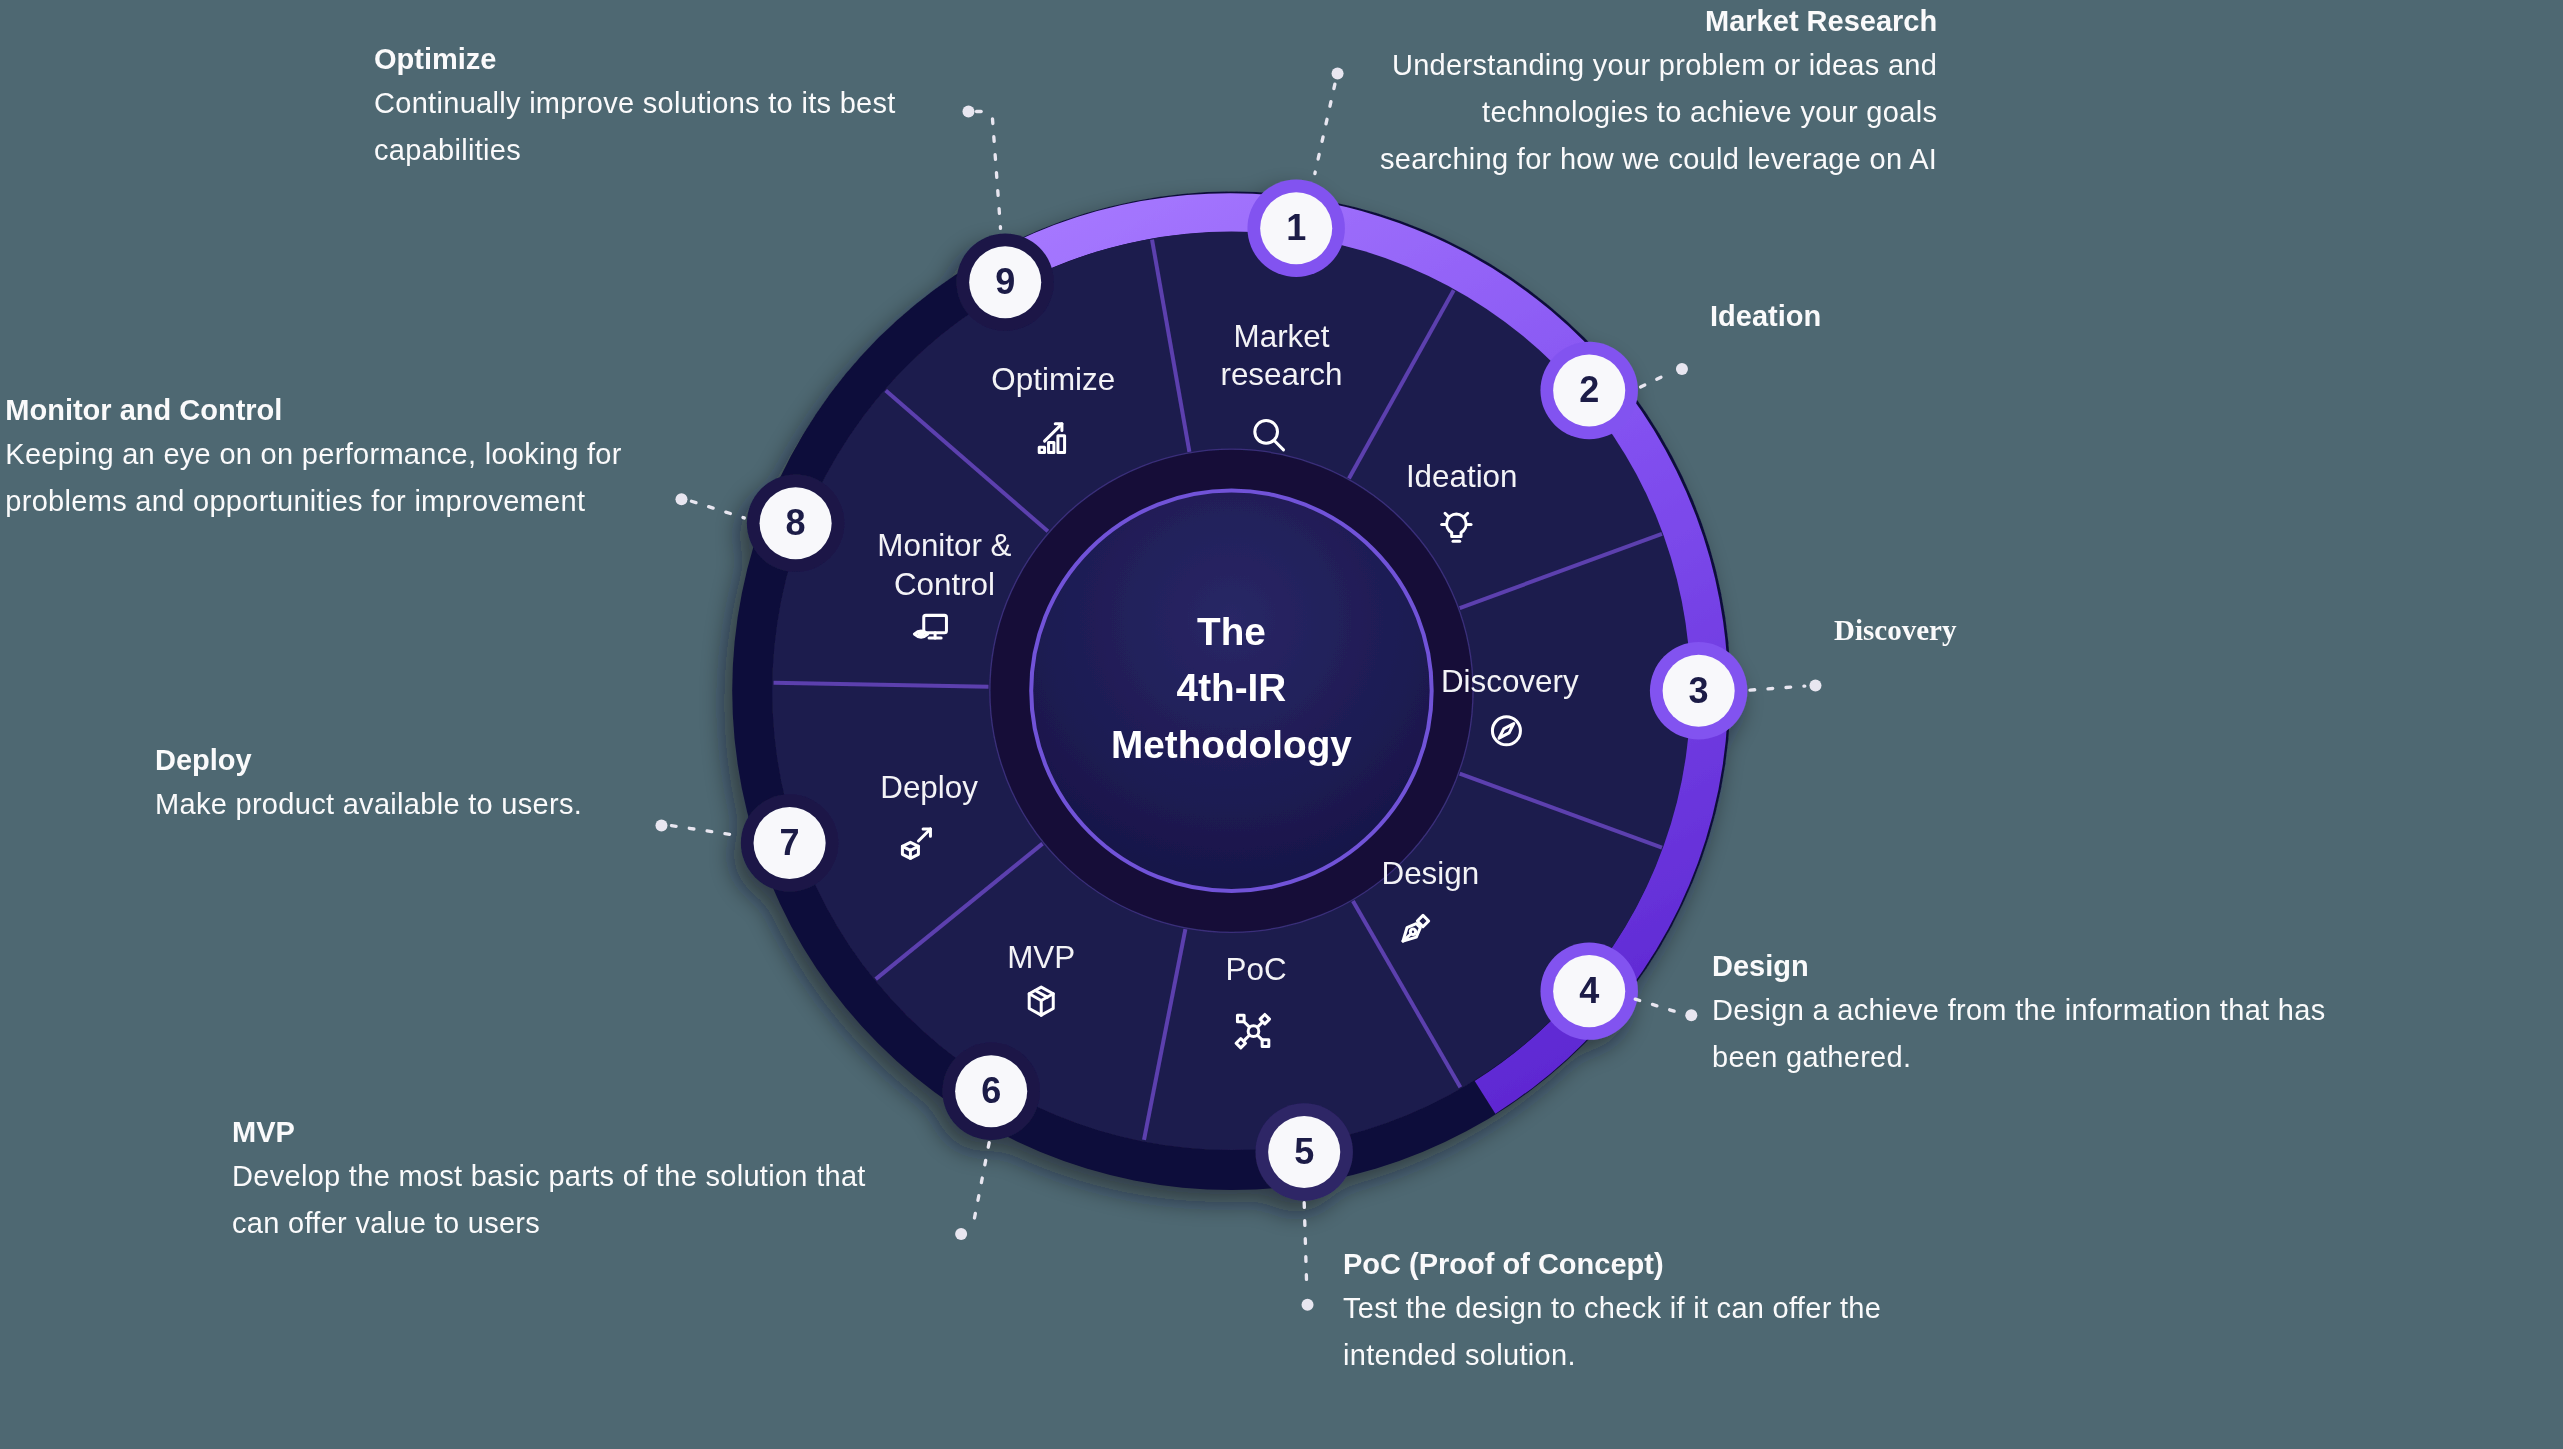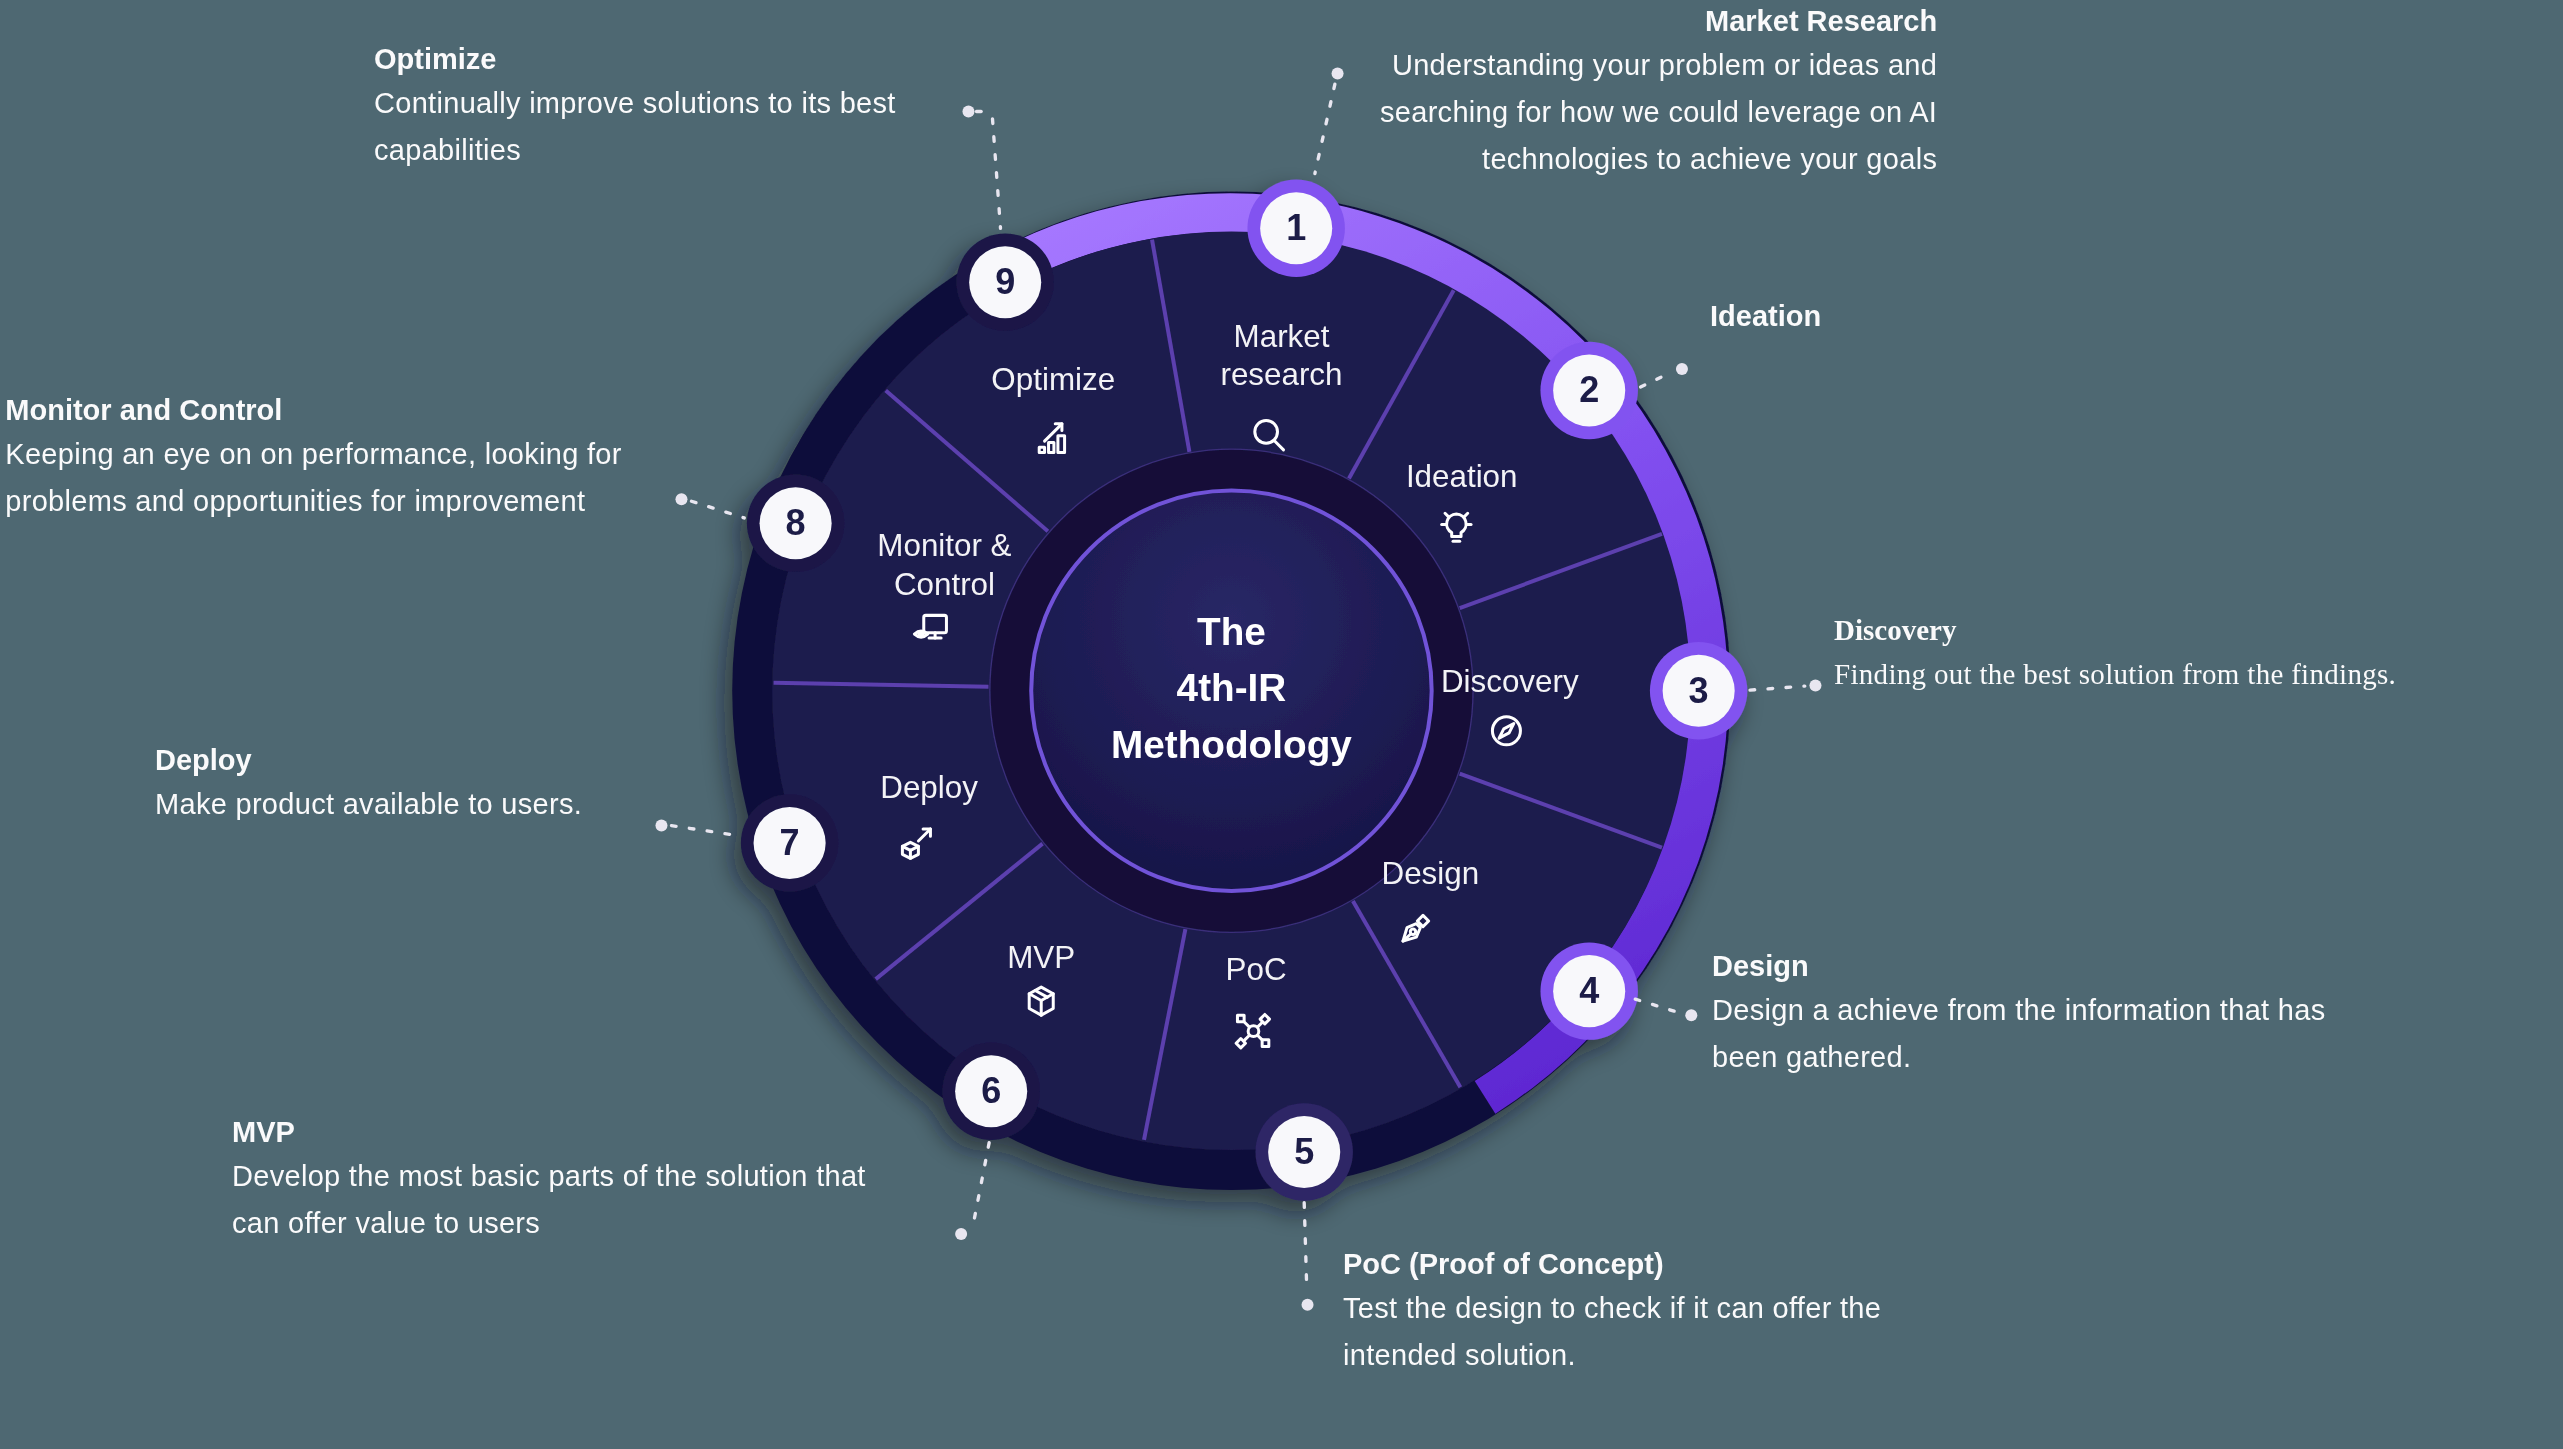--- a/index.html
+++ b/index.html
@@ -233,31 +233,30 @@
     <circle class="dot" cx="1021" cy="748" r="9"></circle>
     <line class="dash" x1="1463" y1="167" x2="1484" y2="167"></line>
     <line class="dash" x1="1487" y1="178" x2="1499" y2="342"></line>
     <circle class="dot" cx="1451" cy="167" r="9"></circle>
   </g>
 </svg>
 
 <div class="annotation" style="left:1380px;top:1.3px;text-align:right;">
   <div class="ann-title">Market Research</div>
   <div class="ann-line">Understanding your problem or ideas and</div>
+  <div class="ann-line">technologies to achieve your goals</div>
   <div class="ann-line">searching for how we could leverage on AI</div>
-  <div class="ann-line">technologies to achieve your goals</div>
 </div>
 
 <div class="annotation" style="left:1710px;top:296px;">
   <div class="ann-title">Ideation</div>
 </div>
 
 <div class="annotation" style="left:1834px;top:610px;font-family:Liberation Serif, serif;">
   <div class="ann-title">Discovery</div>
-  <div class="ann-line">Finding out the best solution from the findings.</div>
 </div>
 
 <div class="annotation" style="left:1712px;top:946px;">
   <div class="ann-title">Design</div>
   <div class="ann-line">Design a achieve from the information that has</div>
   <div class="ann-line">been gathered.</div>
 </div>
 
 <div class="annotation" style="left:1343px;top:1244px;">
   <div class="ann-title">PoC (Proof of Concept)</div>

